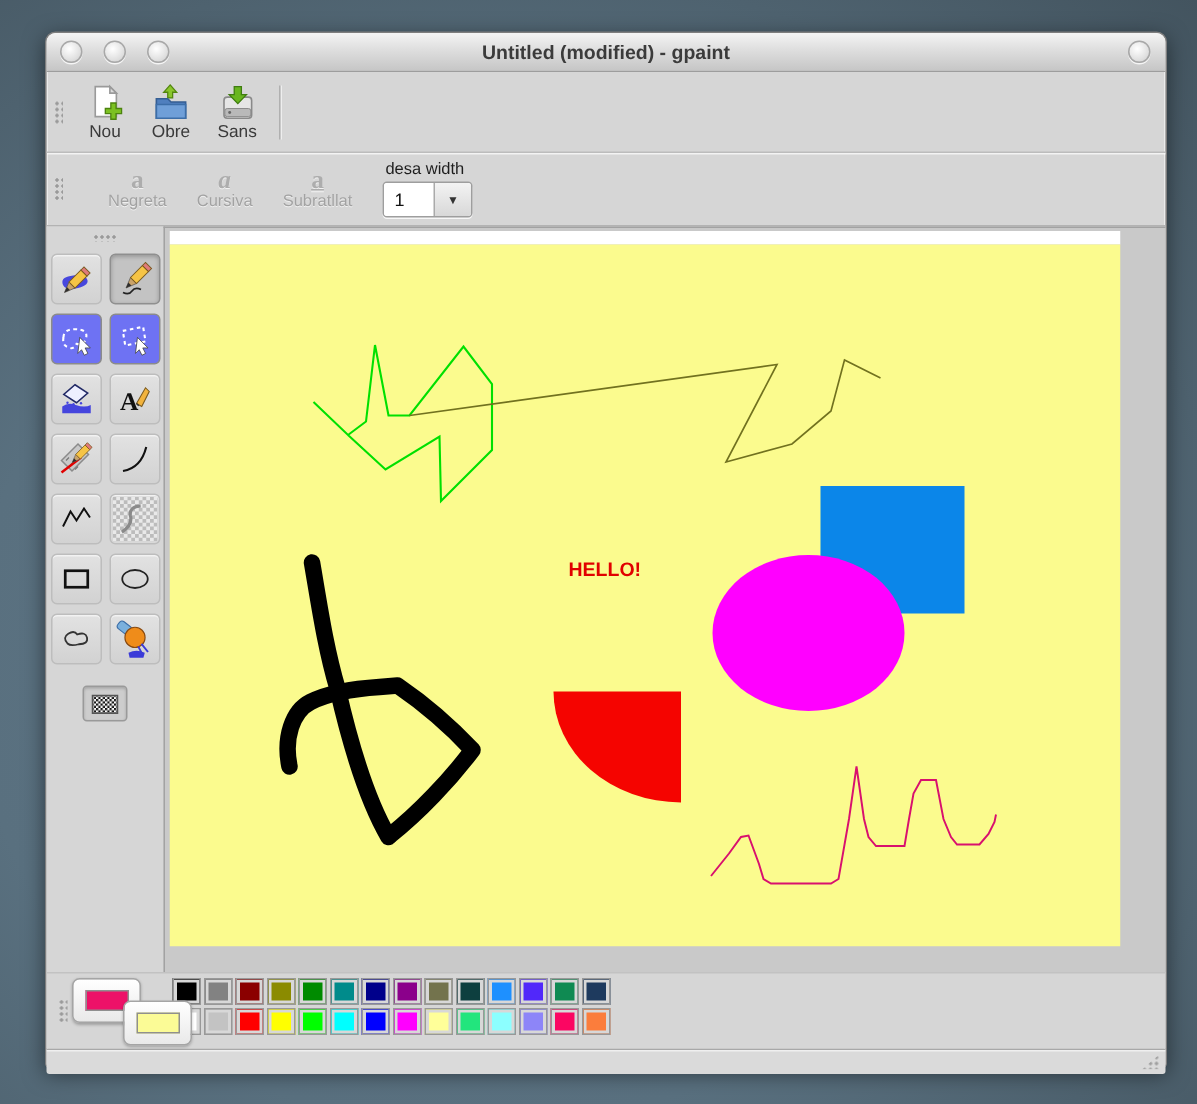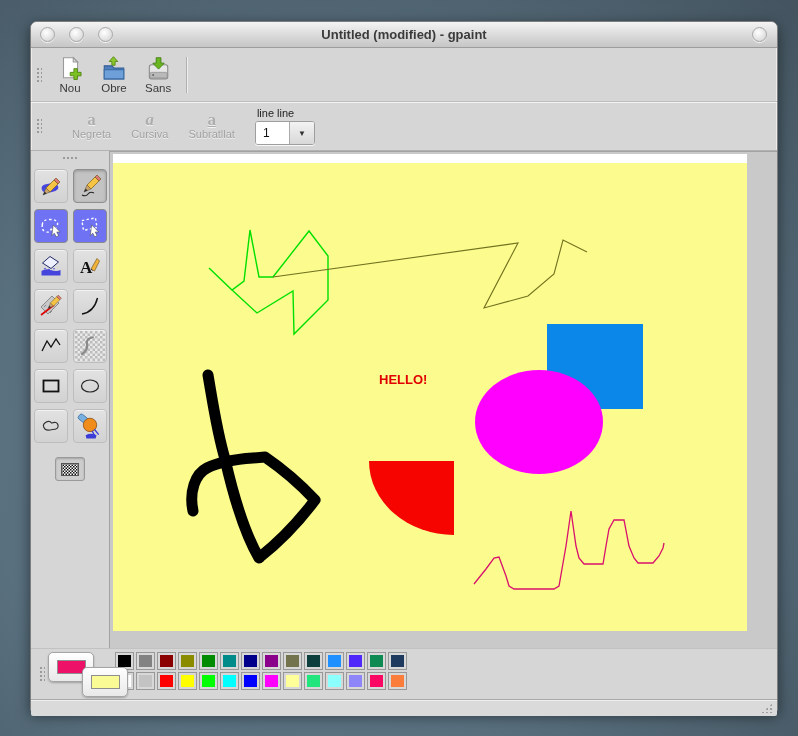--- a/index.html
+++ b/index.html
@@ -209,21 +209,21 @@
     <div class="fmtbtn">
       <span class="glyph it">a</span>
       <span class="lbl">Cursiva</span>
     </div>
     <div class="fmtbtn">
       <span class="glyph un">a</span>
       <span class="lbl">Subratllat</span>
     </div>
 
     <div class="lw-group">
-      <span class="lw-label">line line</span>
+      <span class="lw-label">desa width</span>
       <div class="lw-combo">
         <span class="lw-value">1</span>
         <span class="lw-drop">
             <span>▼</span>
           </span>
       </div>
     </div>
   </div>
 
   <div class="main">

